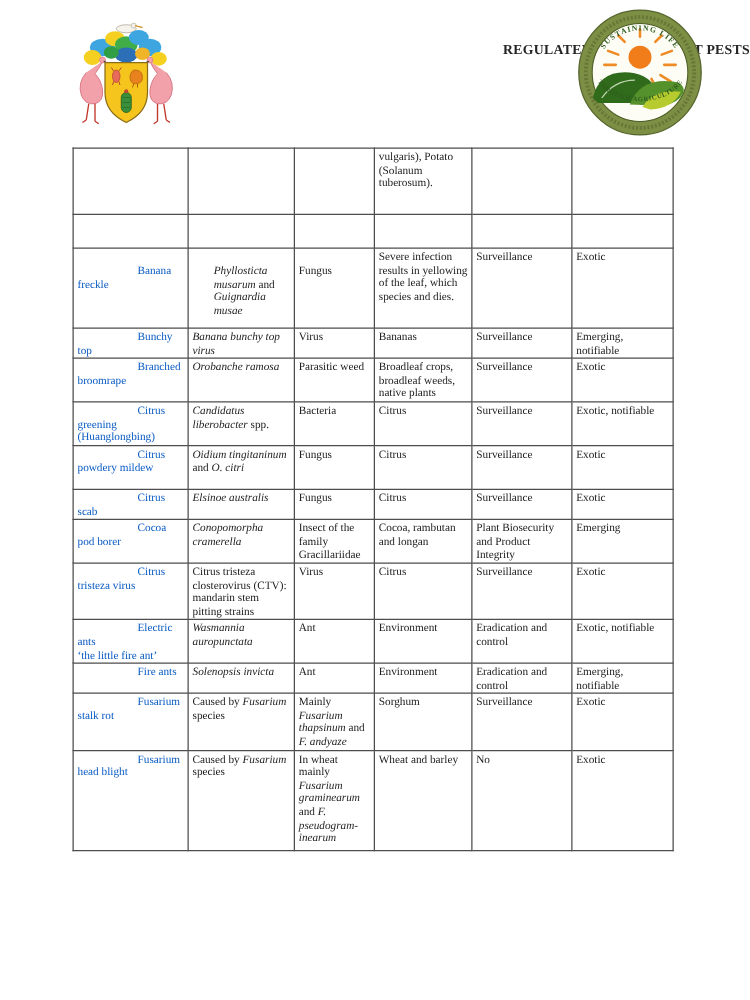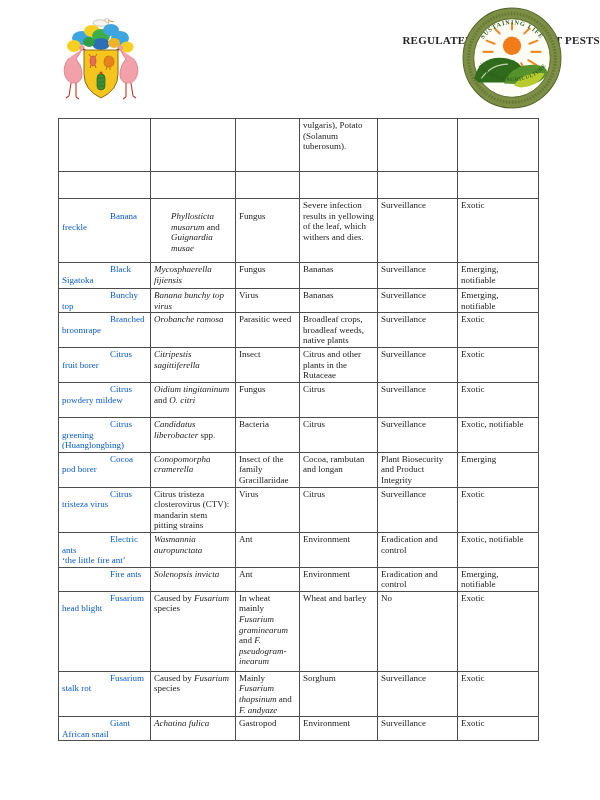--- a/index.html
+++ b/index.html
@@ -141,71 +141,63 @@
           <td></td>
           <td></td>
           <td></td>
           <td></td>
           <td></td>
         </tr>
         <tr style="height: 64px;">
           <td style="padding-top: 12px;"><span class="lnk">Banana freckle</span></td>
           <td style="padding-top: 12px; padding-left: 20px;"><span class="it">Phyllosticta musarum</span><span> and </span><span class="it">Guignardia musae</span></td>
           <td style="padding-top: 12px;"><span>Fungus</span></td>
-          <td><span>Severe infection results in yellowing of the leaf, which withers and dies.</span></td>
-          <td><span>Surveillance</span></td>
-          <td><span>Exotic</span></td>
-        </tr>
-        <tr style="height: 26px;">
-          <td><span class="lnk">Black Sigatoka</span></td>
-          <td><span class="it">Mycosphaerella fijiensis</span></td>
-          <td><span>Fungus</span></td>
-          <td><span>Bananas</span></td>
-          <td><span>Surveillance</span></td>
-          <td><span>Emerging, notifiable</span></td>
+          <td><span>Severe infection results in yellowing of the leaf, which species and dies.</span></td>
+          <td><span>Surveillance</span></td>
+          <td><span>Exotic</span></td>
         </tr>
         <tr style="height: 22px;">
           <td><span class="lnk">Bunchy top</span></td>
           <td><span class="it">Banana bunchy top virus</span></td>
           <td><span>Virus</span></td>
           <td><span>Bananas</span></td>
           <td><span>Surveillance</span></td>
           <td><span>Emerging, notifiable</span></td>
         </tr>
         <tr style="height: 35px;">
           <td><span class="lnk">Branched broomrape</span></td>
           <td><span class="it">Orobanche ramosa</span></td>
           <td><span>Parasitic weed</span></td>
           <td><span>Broadleaf crops, broadleaf weeds, native plants</span></td>
           <td><span>Surveillance</span></td>
           <td><span>Exotic</span></td>
         </tr>
-        <tr style="height: 33px;">
-          <td><span class="lnk">Citrus fruit borer</span></td>
-          <td><span class="it">Citripestis sagittiferella</span></td>
-          <td><span>Insect</span></td>
-          <td><span>Citrus and other plants in the Rutaceae</span></td>
-          <td><span>Surveillance</span></td>
-          <td><span>Exotic</span></td>
+        <tr style="height: 26px;">
+          <td><span class="lnk">Citrus greening (Huanglongbing)</span></td>
+          <td><span class="it">Candidatus liberobacter</span><span> spp.</span></td>
+          <td><span>Bacteria</span></td>
+          <td><span>Citrus</span></td>
+          <td><span>Surveillance</span></td>
+          <td><span>Exotic, notifiable</span></td>
         </tr>
         <tr style="height: 35px;">
           <td><span class="lnk">Citrus powdery mildew</span></td>
           <td><span class="it">Oidium tingitaninum</span><span> and </span><span class="it">O. citri</span></td>
           <td><span>Fungus</span></td>
           <td><span>Citrus</span></td>
           <td><span>Surveillance</span></td>
           <td><span>Exotic</span></td>
         </tr>
-        <tr style="height: 26px;">
-          <td><span class="lnk">Citrus greening (Huanglongbing)</span></td>
-          <td><span class="it">Candidatus liberobacter</span><span> spp.</span></td>
-          <td><span>Bacteria</span></td>
-          <td><span>Citrus</span></td>
-          <td><span>Surveillance</span></td>
-          <td><span>Exotic, notifiable</span></td>
+        <tr style="height: 14px;">
+          <td><span class="lnk">Citrus scab</span></td>
+          <td><span class="it">Elsinoe australis</span></td>
+          <td><span>Fungus</span></td>
+          <td><span>Citrus</span></td>
+          <td><span>Surveillance</span></td>
+          <td><span>Exotic</span></td>
         </tr>
         <tr style="height: 33px;">
           <td><span class="lnk">Cocoa pod borer</span></td>
           <td><span class="it">Conopomorpha cramerella</span></td>
           <td><span>Insect of the family Gracillariidae</span></td>
           <td><span>Cocoa, rambutan and longan</span></td>
           <td><span>Plant Biosecurity and Product Integrity</span></td>
           <td><span>Emerging</span></td>
         </tr>
         <tr style="height: 44px;">
@@ -225,40 +217,32 @@
           <td><span>Exotic, notifiable</span></td>
         </tr>
         <tr style="height: 22px;">
           <td><span class="lnk">Fire ants</span></td>
           <td><span class="it">Solenopsis invicta</span></td>
           <td><span>Ant</span></td>
           <td><span>Environment</span></td>
           <td><span>Eradication and control</span></td>
           <td><span>Emerging, notifiable</span></td>
         </tr>
+        <tr style="height: 44px;">
+          <td><span class="lnk">Fusarium stalk rot</span></td>
+          <td><span>Caused by </span><span class="it">Fusarium</span><span> species</span></td>
+          <td><span>Mainly </span><span class="it">Fusarium thapsinum</span><span> and </span><span class="it">F. andyaze</span></td>
+          <td><span>Sorghum</span></td>
+          <td><span>Surveillance</span></td>
+          <td><span>Exotic</span></td>
+        </tr>
         <tr style="height: 80px;">
           <td><span class="lnk">Fusarium head blight</span></td>
           <td><span>Caused by </span><span class="it">Fusarium</span><span> species</span></td>
           <td><span>In wheat mainly </span><span class="it">Fusarium graminearum</span><span> and </span><span class="it">F. pseudogram-inearum</span></td>
           <td><span>Wheat and barley</span></td>
           <td><span>No</span></td>
           <td><span>Exotic</span></td>
         </tr>
-        <tr style="height: 44px;">
-          <td><span class="lnk">Fusarium stalk rot</span></td>
-          <td><span>Caused by </span><span class="it">Fusarium</span><span> species</span></td>
-          <td><span>Mainly </span><span class="it">Fusarium thapsinum</span><span> and </span><span class="it">F. andyaze</span></td>
-          <td><span>Sorghum</span></td>
-          <td><span>Surveillance</span></td>
-          <td><span>Exotic</span></td>
-        </tr>
-        <tr style="height: 24px;">
-          <td><span class="lnk">Giant African snail</span></td>
-          <td><span class="it">Achatina fulica</span></td>
-          <td><span>Gastropod</span></td>
-          <td><span>Environment</span></td>
-          <td><span>Surveillance</span></td>
-          <td><span>Exotic</span></td>
-        </tr>
       </tbody>
   </table>
 
 </div>
 
 </body></html>

